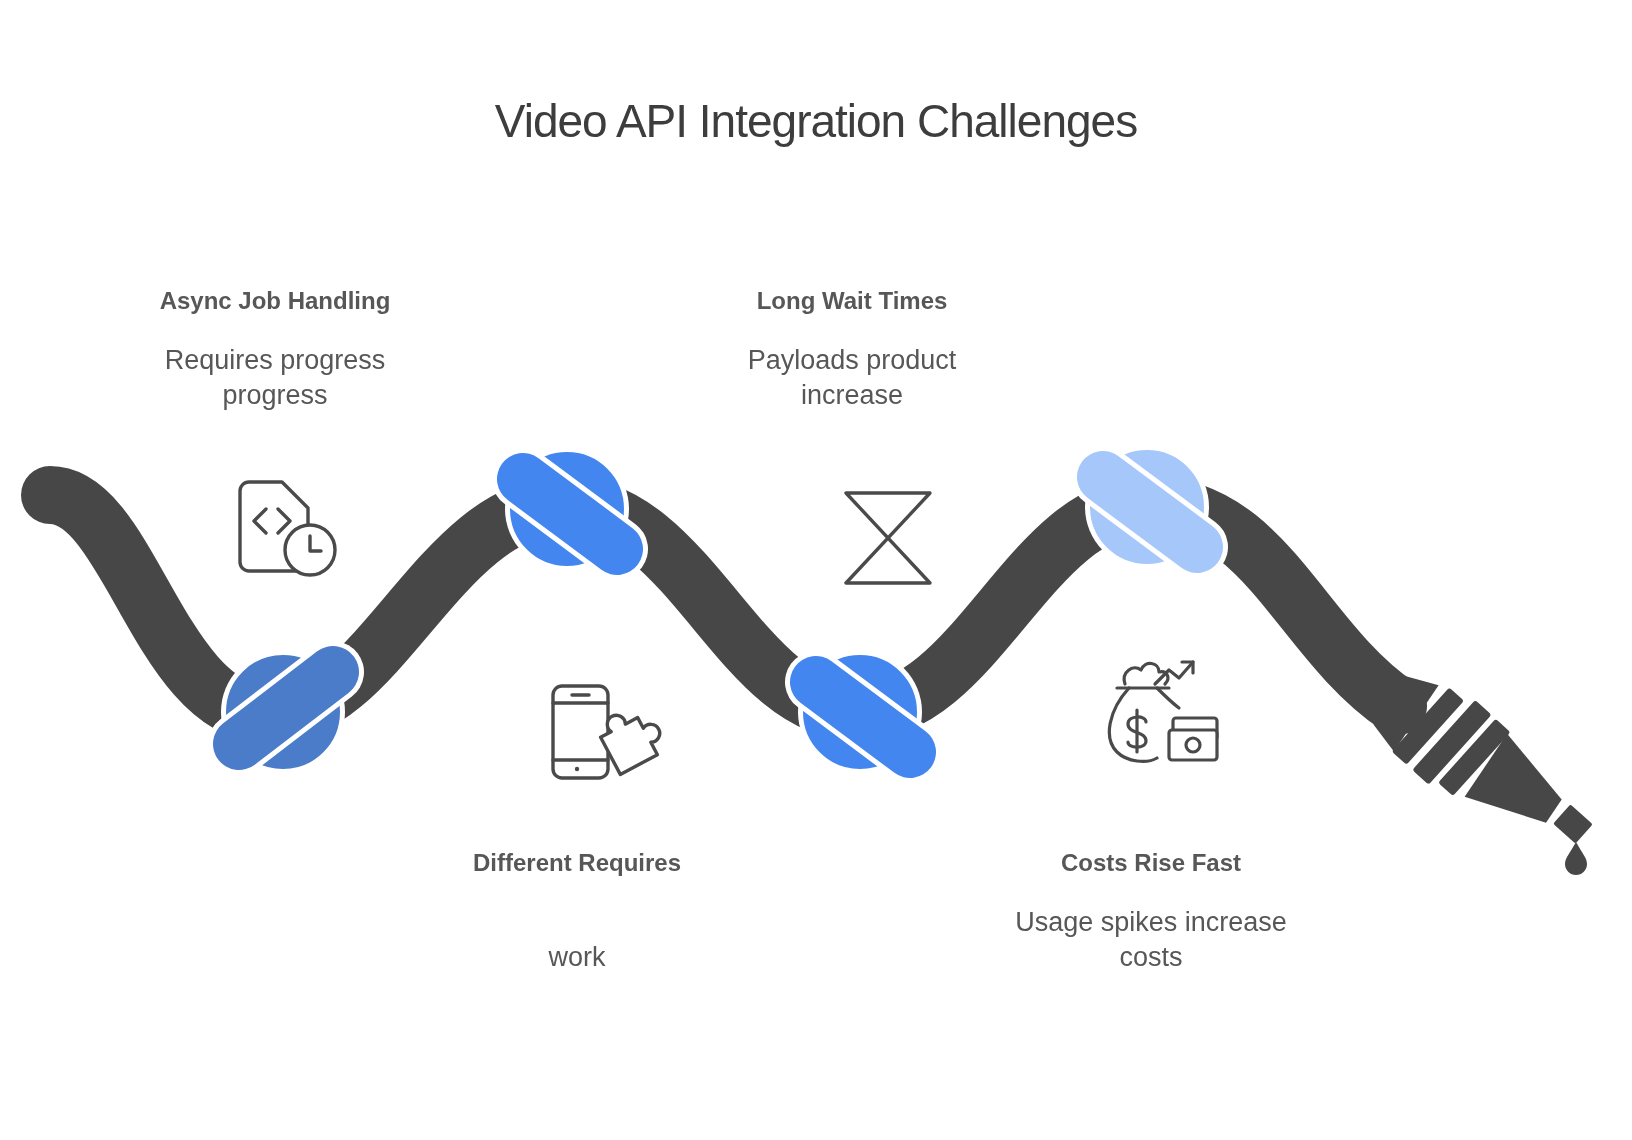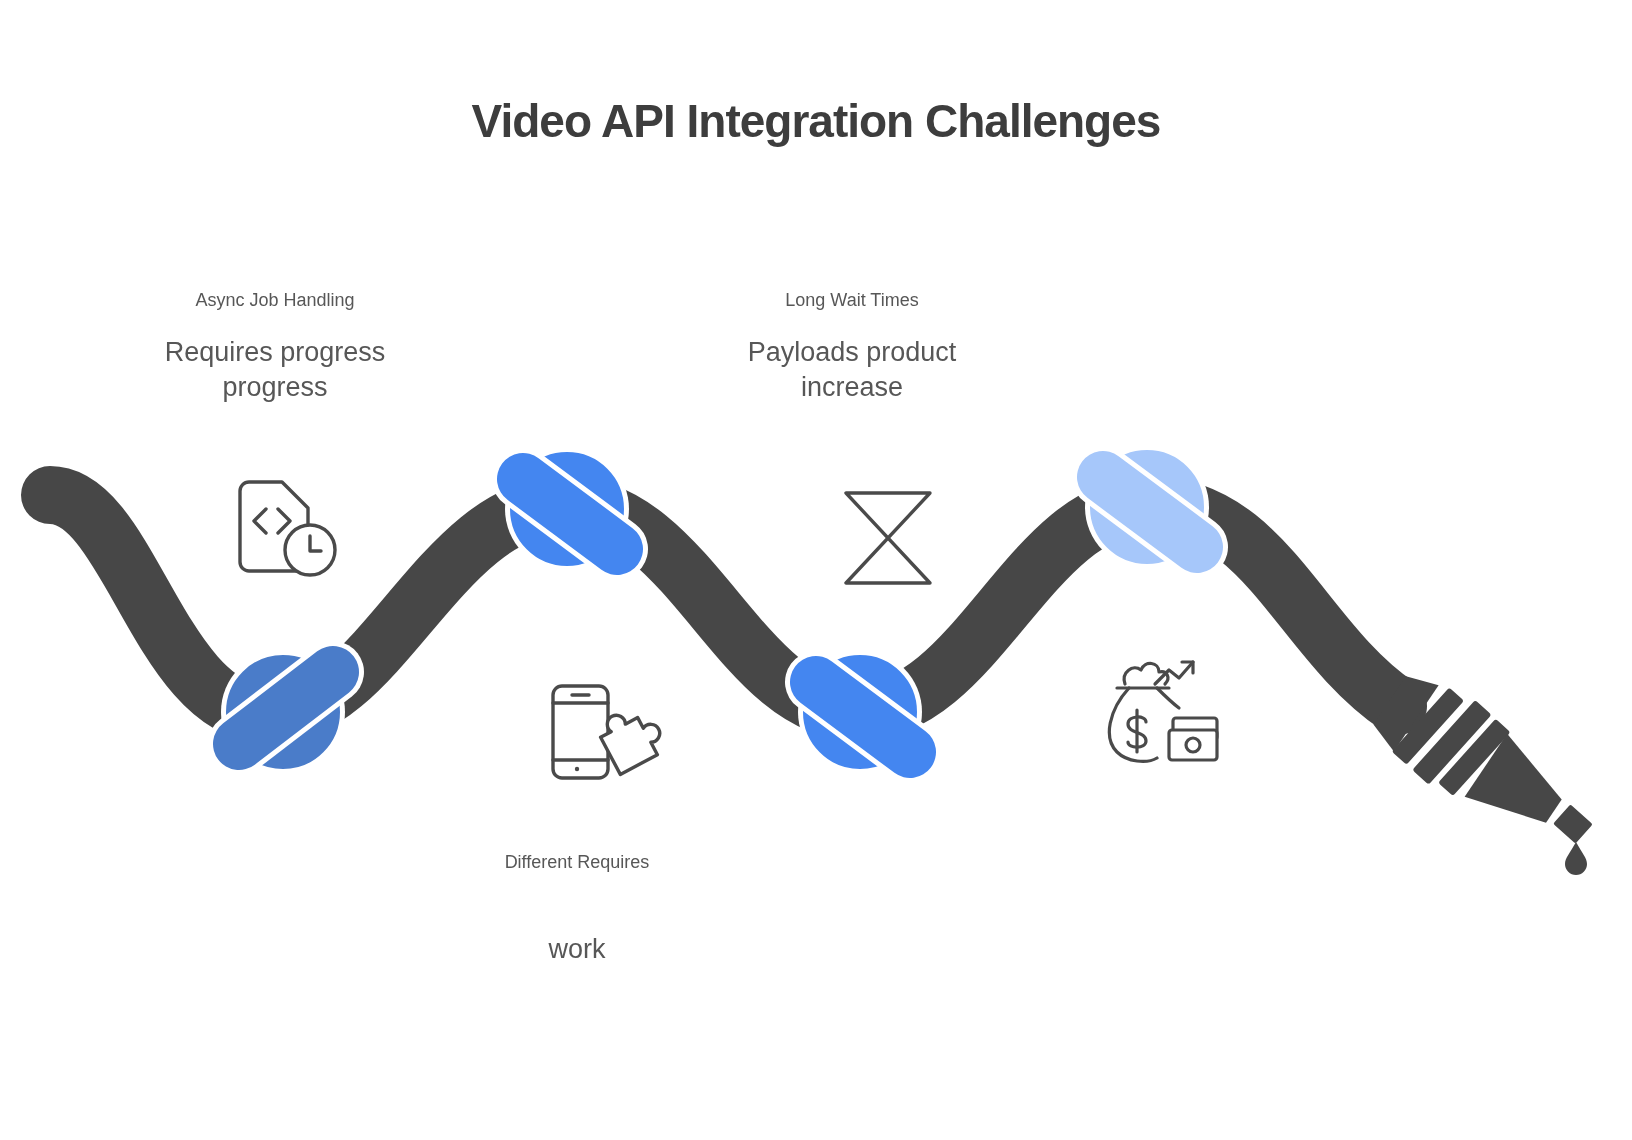--- a/index.html
+++ b/index.html
@@ -9,41 +9,42 @@
     font-family:"Liberation Sans", sans-serif;
     overflow:hidden;
     position:relative;
   }
   .canvas{position:absolute;inset:0;}
   .title{
     position:absolute;
     left:0; right:0; top:94px;
     text-align:center;
     font-size:46px;
-    font-weight:700;
+    font-weight:400;
     letter-spacing:-1px;
     color:#3d3d3d;
     margin:0;
   }
   .rope-svg{position:absolute;left:0;top:0;}
   .icon-svg{position:absolute;}
   .label{
     position:absolute;
     width:360px;
     text-align:center;
     color:#575757;
   }
   .item-title{
-    font-size:18px;
+    font-size:24px;
     line-height:33px;
+    font-weight:bold;
   }
   .item-desc{
     font-size:27px;
     line-height:35px;
-    margin-top:18px;
+    margin-top:26px;
   }
 </style>
 </head>
 <body>
 
 <div class="canvas">
 
   <h1 class="title">Video API Integration Challenges</h1>
 
   <svg class="rope-svg" width="1632" height="1140" viewBox="0 0 1632 1140">
@@ -150,14 +151,21 @@
   </div>
 
   <div class="label" style="left:397px;top:846px">
     <div class="item-title">Different Requires</div>
     <div class="item-desc">
       <br>
       <span>work</span>
     </div>
   </div>
 
+  <div class="label" style="left:971px;top:846px">
+    <div class="item-title">Costs Rise Fast</div>
+    <div class="item-desc">
+      <span>Usage spikes increase</span><br>
+      <span>costs</span>
+    </div>
+  </div>
 
 </div>
 
 </body></html>

